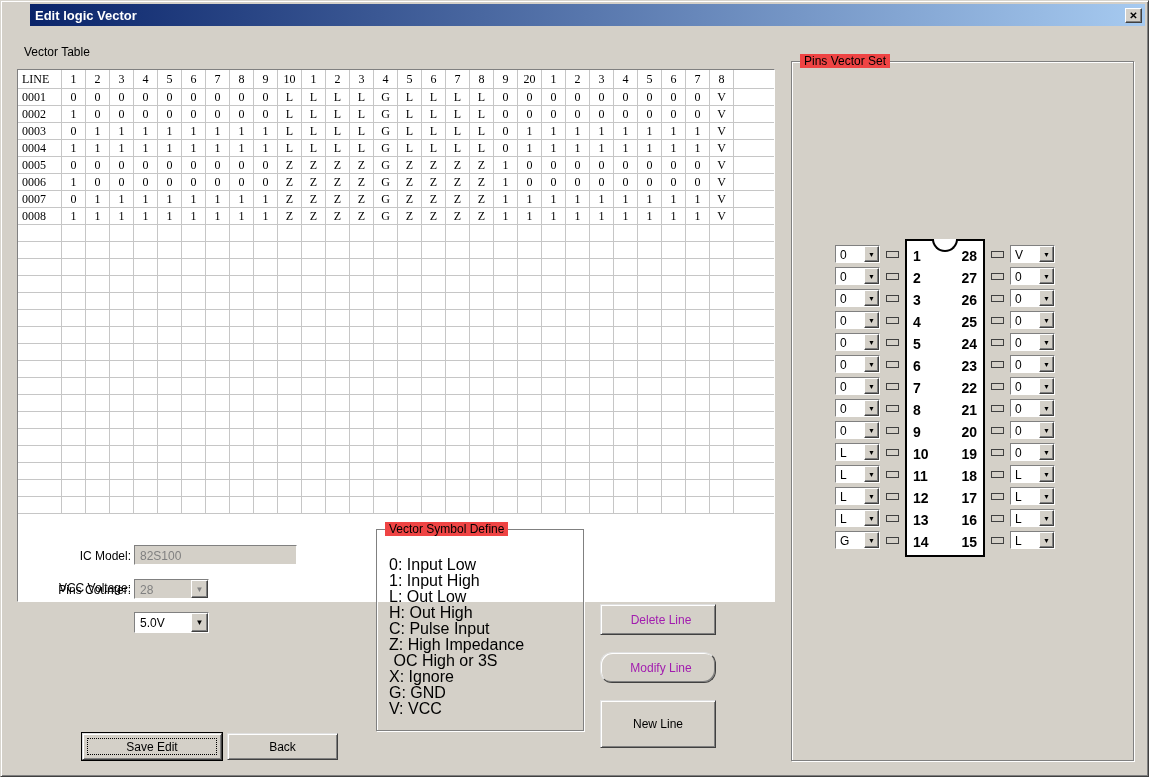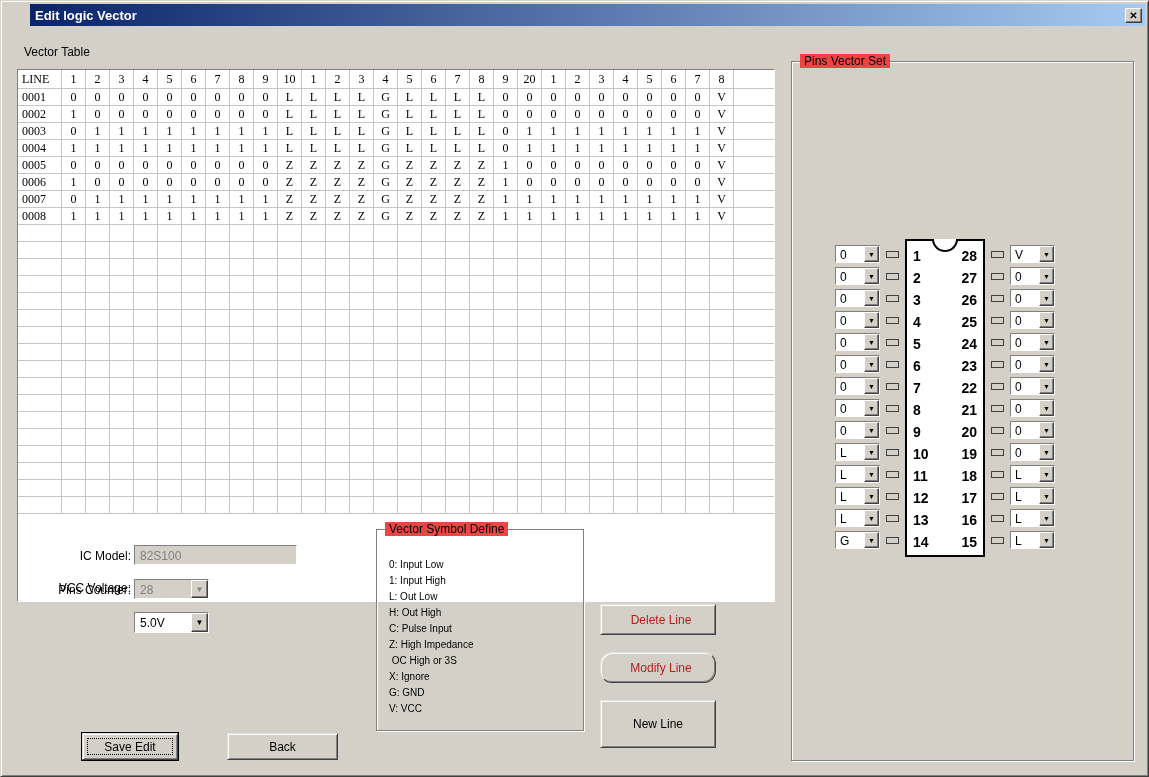--- a/index.html
+++ b/index.html
@@ -45,28 +45,28 @@
     box-shadow: inset -1px -1px 0 #808080;
     display:flex; align-items:center; justify-content:center; font-size:8px; color:#000; }
   .combo.disabled { background:#d4d0c8; }
   .combo.disabled .cval { color:#808080; }
   .combo.disabled .carrow { color:#808080; }
 
   .group { position:absolute; border:1px solid #808080;
     box-shadow: inset 1px 1px 0 #ffffff, 1px 1px 0 #ffffff; }
   .group-label { position:absolute; top:-8px; left:8px; background:#ef4444; padding:0 4px; font-size:12px; white-space:nowrap; }
 
-  .symbol-lines { padding:27px 0 0 12px; font-size:10px; line-height:16px; }
+  .symbol-lines { padding:27px 0 0 12px; font-size:16px; line-height:16px; }
   .symbol-lines div { white-space:pre; }
 
   .btn { position:absolute; background:#d4d0c8; font-size:12px; color:#000;
     display:flex; align-items:center; justify-content:center;
     border:1px solid; border-color:#dfdfdf #404040 #404040 #dfdfdf;
     box-shadow: inset 1px 1px 0 #ffffff, inset -1px -1px 0 #808080; cursor:default; }
-  .btn.disabled { color:#b91c1c;padding-left:6px; }
+  .btn.disabled { color:#a21caf;padding-left:6px; }
   .btn.default { box-shadow: inset 1px 1px 0 #ffffff, inset -1px -1px 0 #808080, 0 0 0 1px #000000; }
   .focusrect { position:absolute; left:4px; top:4px; right:4px; bottom:4px; border:1px dotted #000; }
 
   
   .chipset { position:absolute; left:43px; top:177px; display:flex; align-items:flex-start; }
   .pcombo-col { width:45px; margin-top:6px; }
   .pcombo { width:45px; height:18px; margin-bottom:4px; display:flex; align-items:stretch;
     background:#ffffff; border:1px solid; border-color:#808080 #ffffff #ffffff #808080; }
   .pval { flex:1; font-size:12px; padding:2px 0 0 4px; }
   .parrow { width:15px; background:#d4d0c8;
@@ -963,21 +963,21 @@
       <div>X: Ignore</div>
       <div>G: GND</div>
       <div>V: VCC</div>
     </div>
   </div>
 
   <div class="btn disabled" style="left:599px; top:603px; width:116px; height:31px;">Delete Line</div>
   <div class="btn disabled" style="left:599px; top:651px; width:116px; height:31px;border-radius:12px;">Modify Line</div>
   <div class="btn" style="left:599px; top:699px; width:116px; height:48px;">New Line</div>
 
-  <div class="btn default" style="left:81px; top:732px; width:96px; height:27px;">
+  <div class="btn default" style="left:81px; top:732px; width:140px; height:27px;">
     <span>Save Edit</span>
     <span class="focusrect"></span>
   </div>
   <div class="btn" style="left:226px; top:732px; width:111px; height:27px;">Back</div>
 
   <div class="group" style="left:790px; top:60px; width:343px; height:700px;">
     <span class="group-label">Pins Vector Set</span>
     <div class="chipset">
       <div class="pcombo-col">
           <div class="pcombo">

